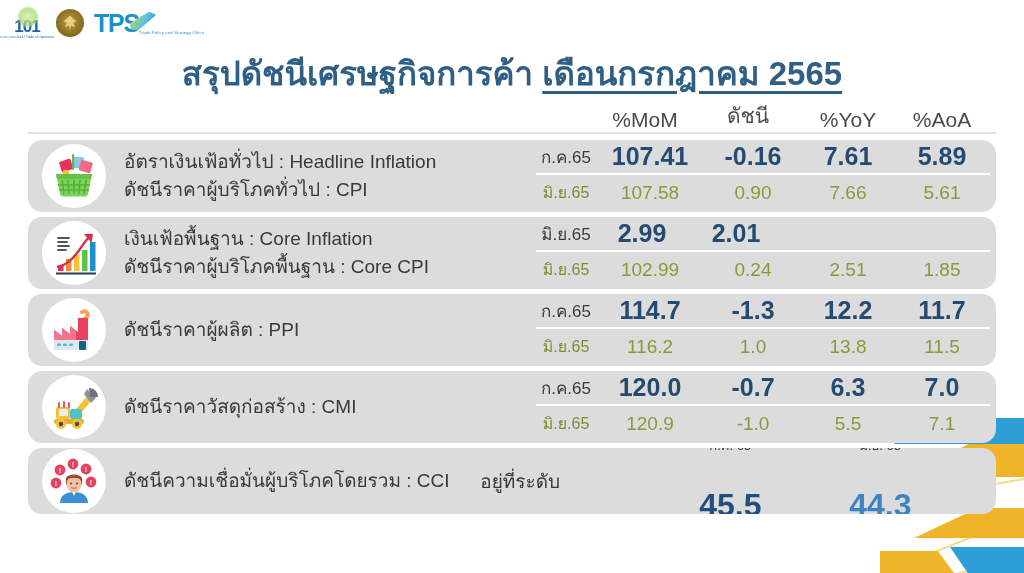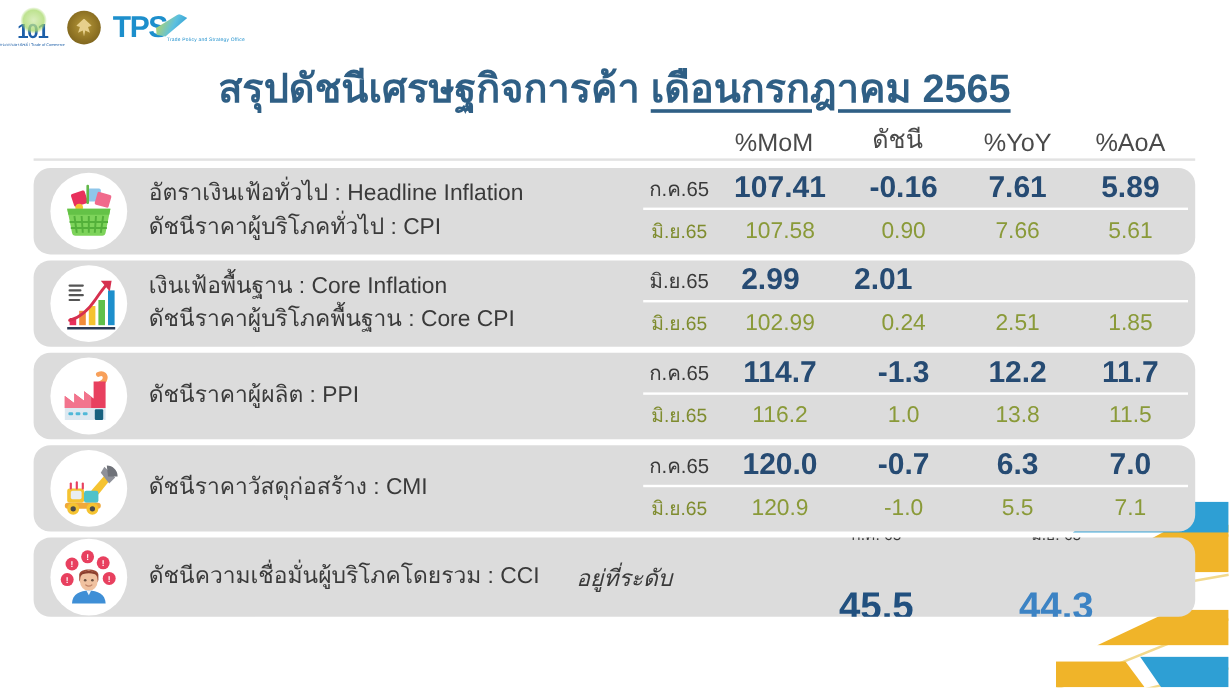--- a/index.html
+++ b/index.html
@@ -236,21 +236,20 @@
   
   .cci-values {
     flex: 1 1 auto;
     display: flex;
     align-items: center;
   }
   .cci-level {
     flex: 0 0 175px;
     font-size: 19px; color: #3a3a3a;
     text-align: left;
-    font-style: italic;
   }
   .cci-cell { flex: 0 0 150px; text-align: center; line-height: 1.05; }
   .cci-cell .period { font-size: 13px; color: #3a3a3a; display: block; margin-bottom: 1px; }
   .cci-cell .val { font-size: 32px; font-weight: bold; display: block; margin-top: 36px; }
   .cci-cell.cur .val { color: #21507f; }
   .cci-cell.prev .val { color: #3c83c4; }
   .cci-spacer { flex: 0 0 10px; }
 
   svg { display: block; }
 </style>

